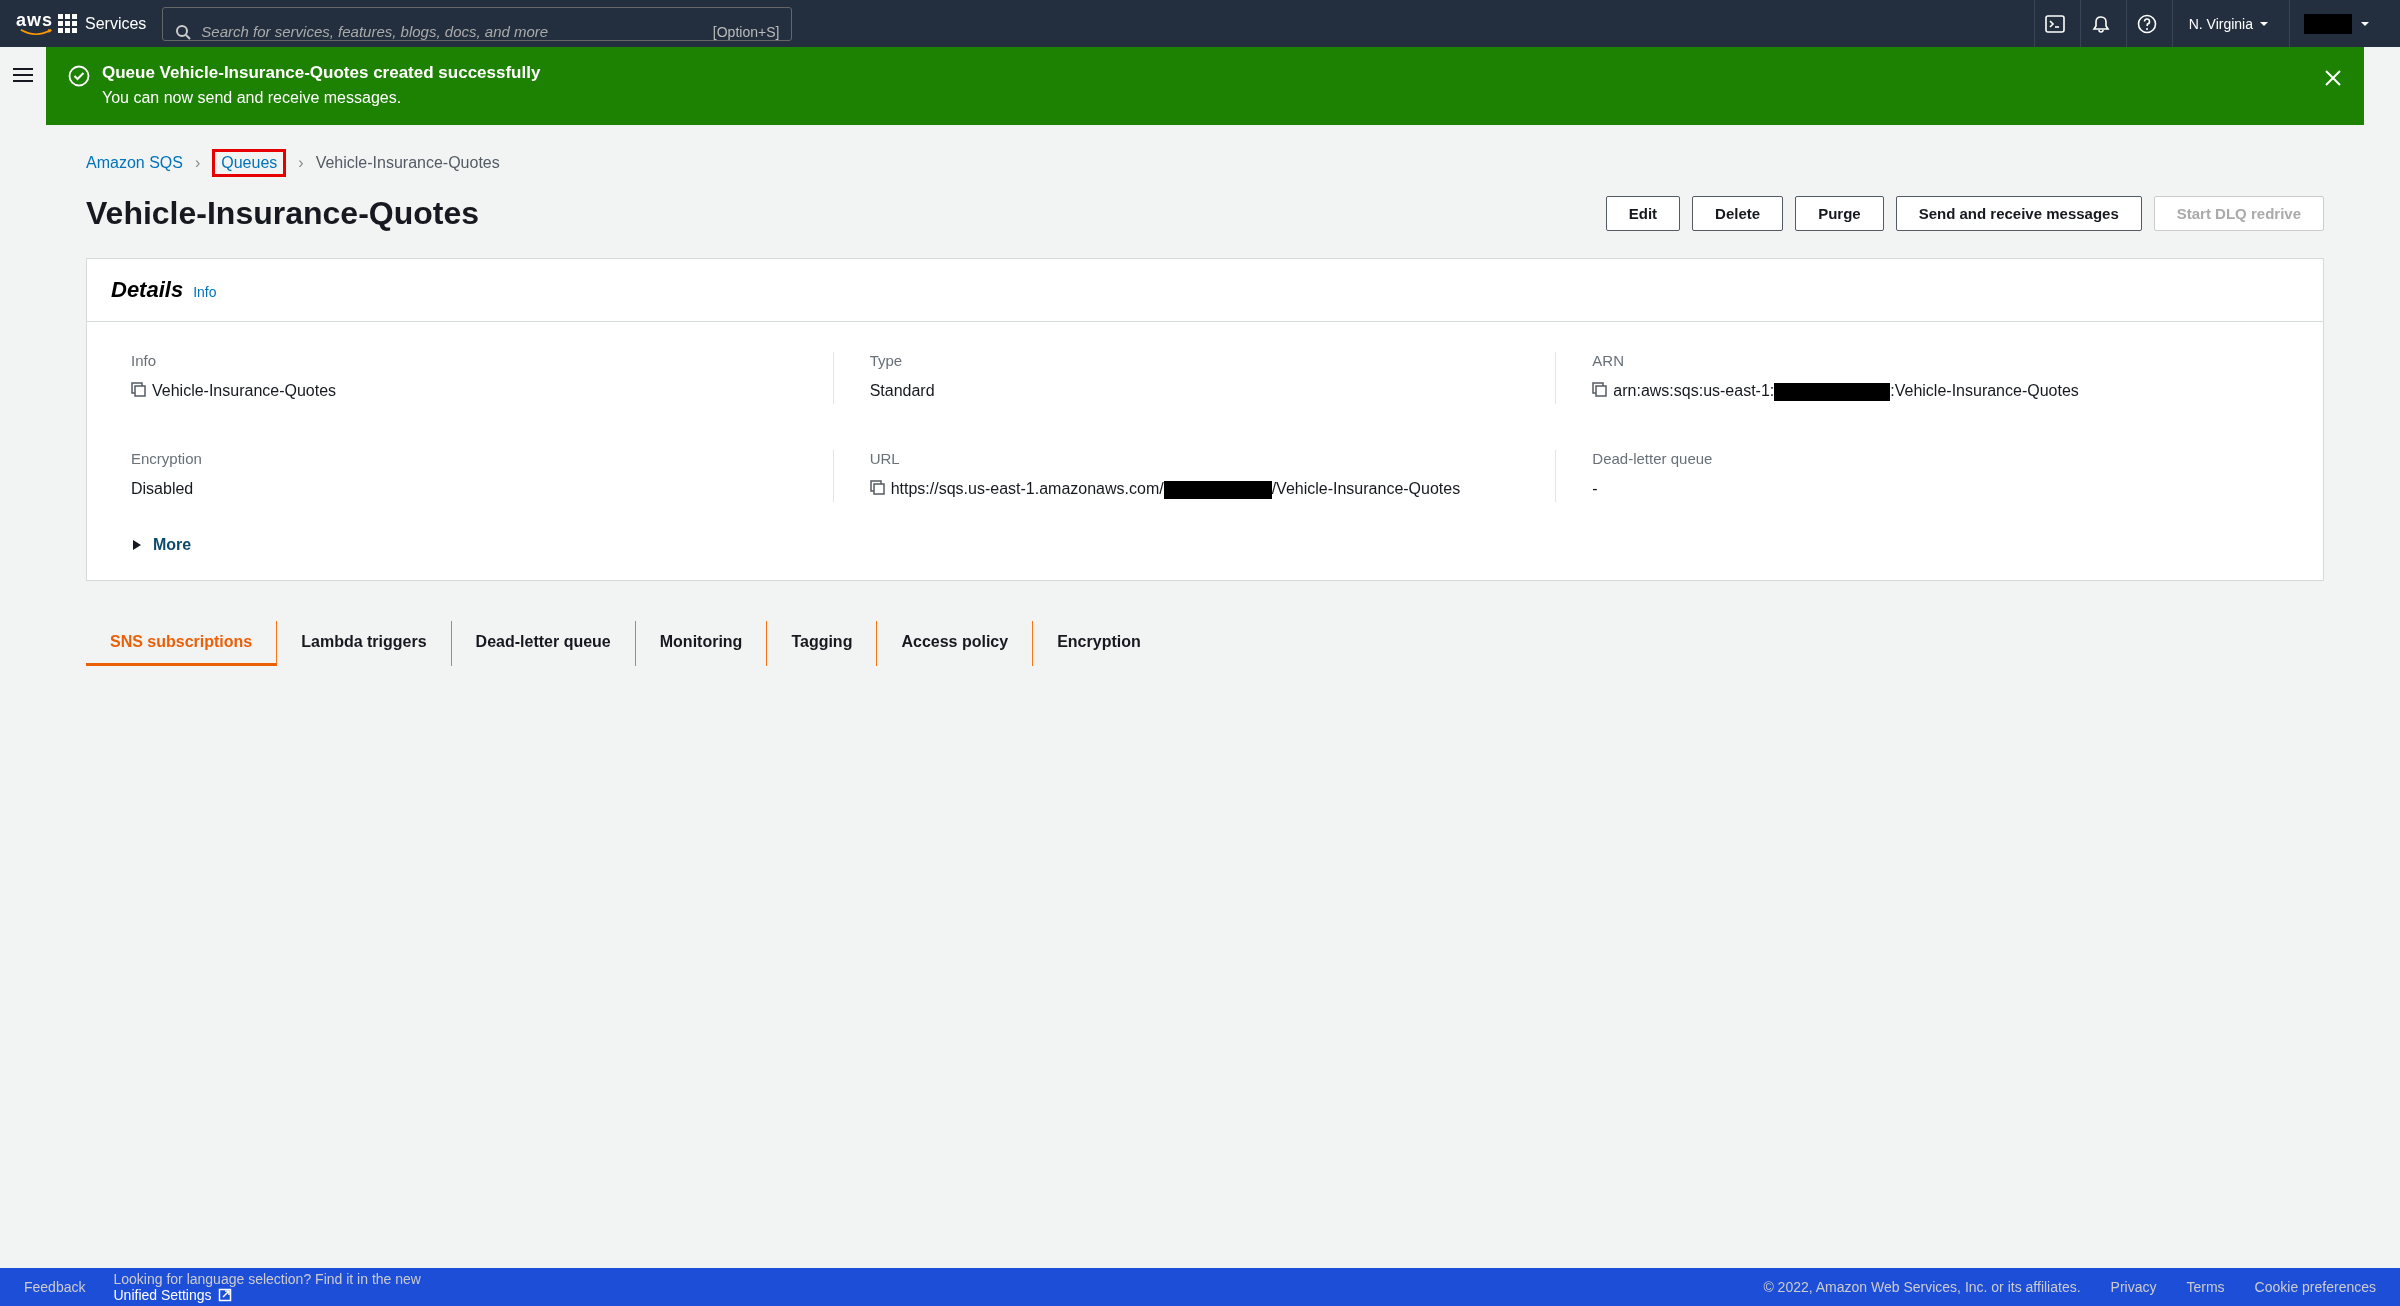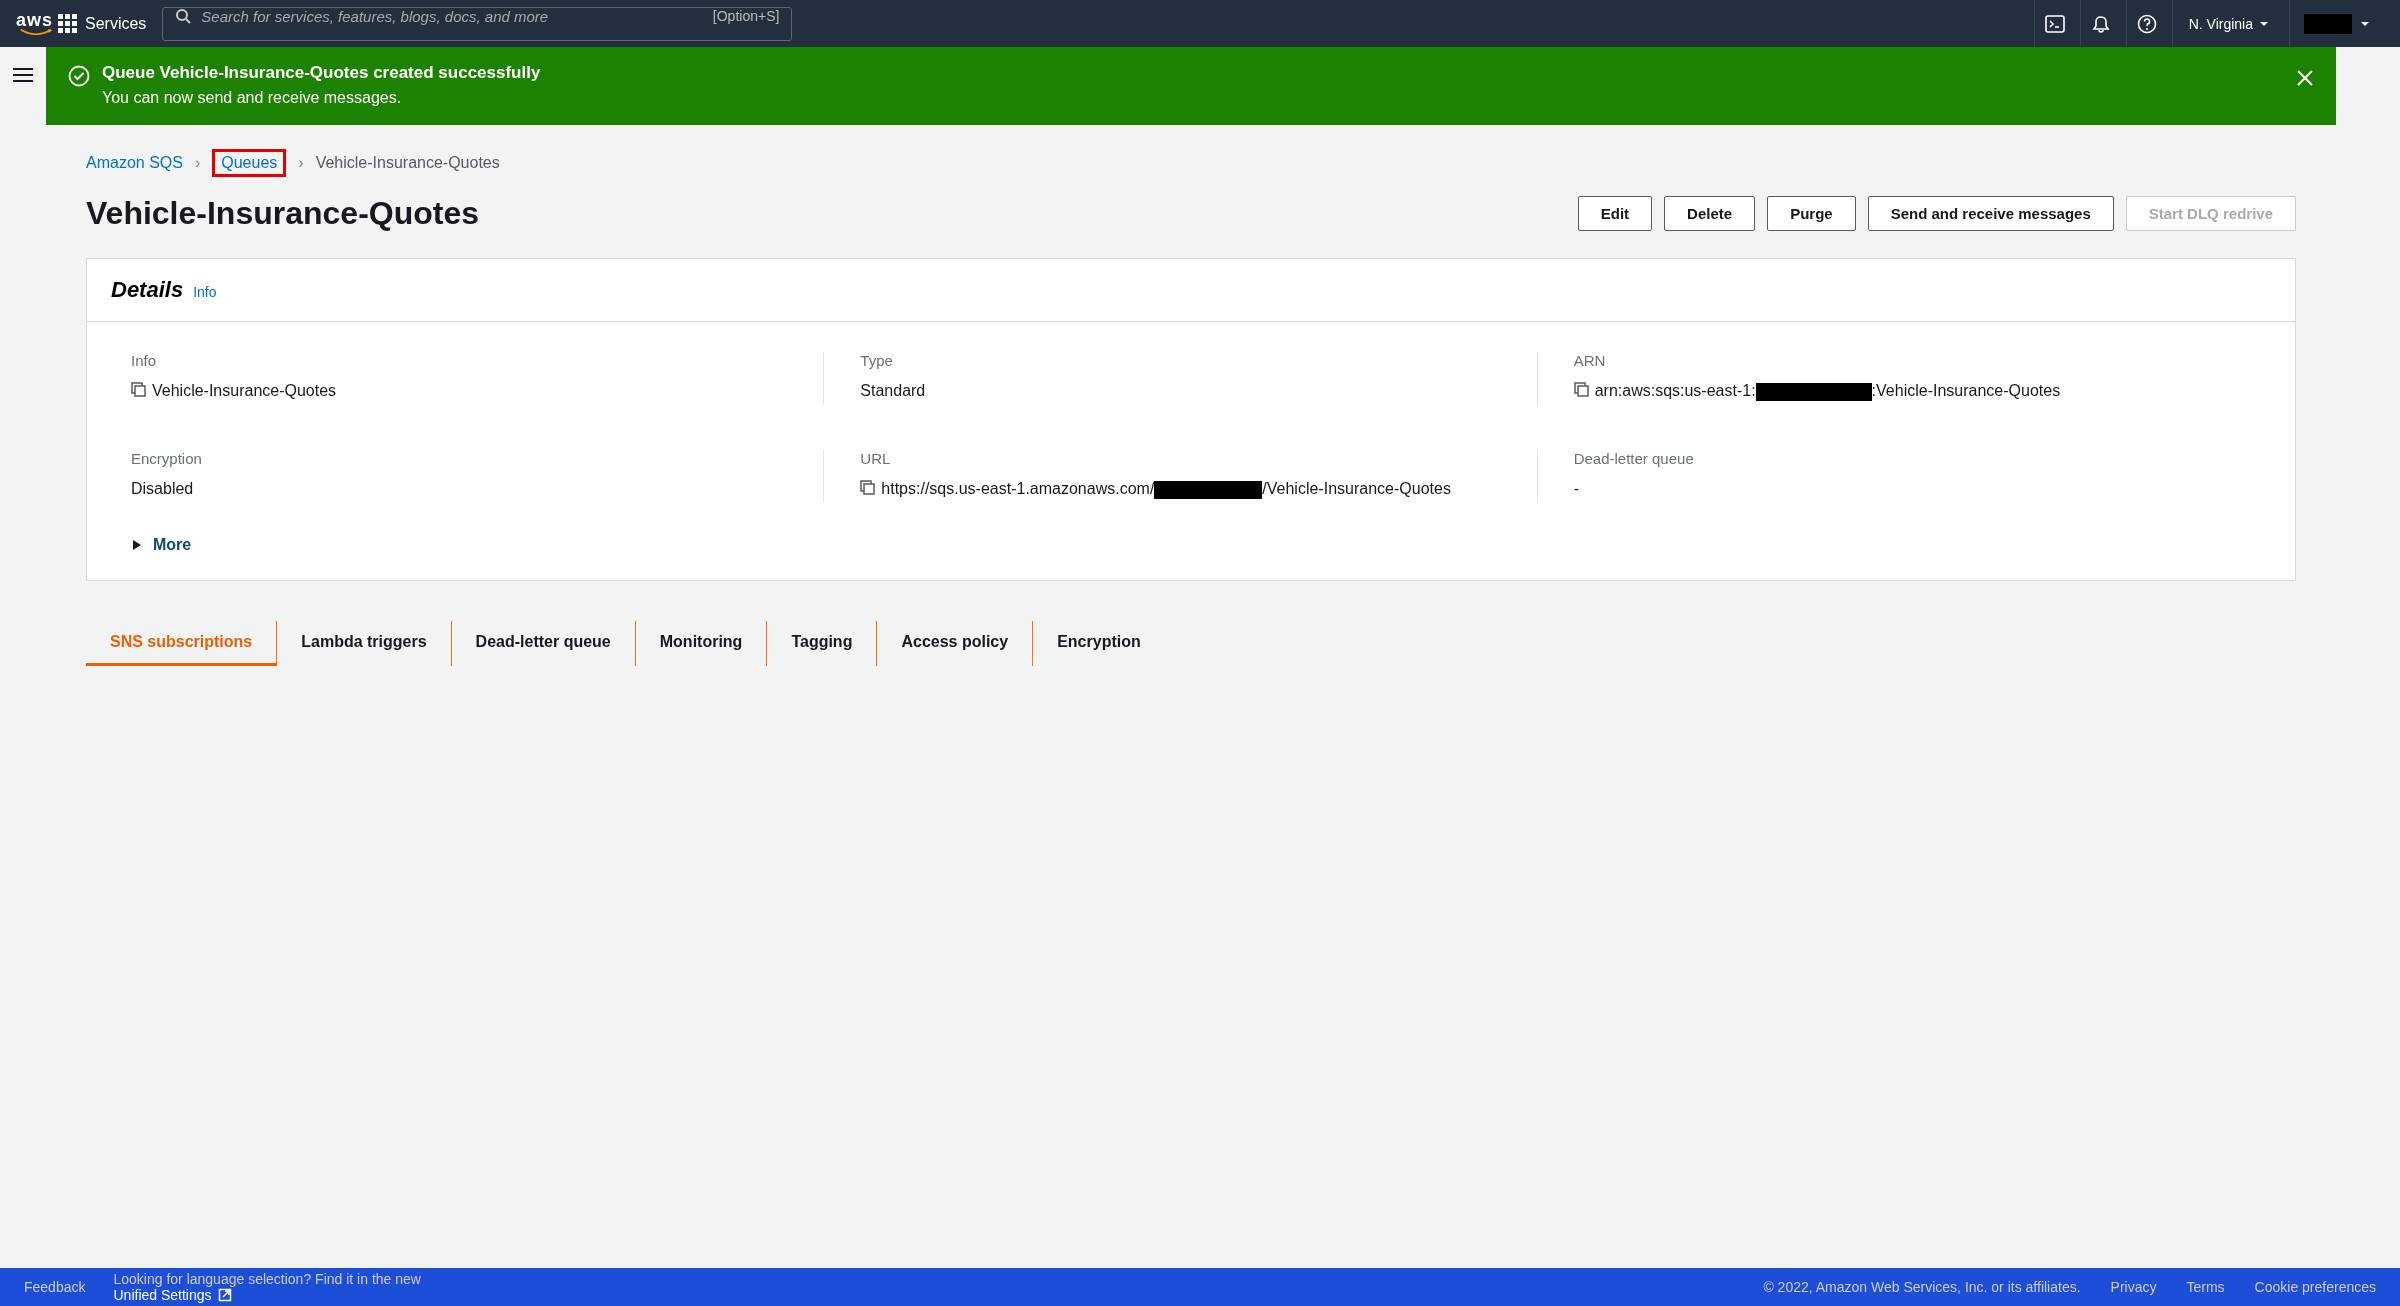--- a/index.html
+++ b/index.html
@@ -6,35 +6,35 @@
 body { background: #f2f3f3; }
 
 
 .top-nav { background: #232f3e; height: 47px; display: flex; align-items: center; padding: 0 16px; color: #fff; }
 .aws-logo { display: flex; align-items: center; margin-right: 2px; }
 .aws-logo-text { font-size: 18px; font-weight: 700; color: #fff; letter-spacing: 1px; }
 .aws-smile { height: 8px; margin-top: -2px; }
 .services-btn { display: flex; align-items: center; gap: 8px; margin-right: 16px; cursor: pointer; }
 .services-grid { display: grid; grid-template-columns: repeat(3, 5px); grid-template-rows: repeat(3, 5px); gap: 2px; }
 .services-grid span { background: #fff; }
-.search-box { flex: 0 0 630px; height: 34px; border: 1px solid #666; border-radius: 3px; display: flex; align-items: flex-start; padding: 0 12px; color: #aaa; gap: 10px; }
+.search-box { flex: 0 0 630px; height: 34px; border: 1px solid #666; border-radius: 3px; display: flex; align-items: flex-end; padding: 0 12px; color: #aaa; gap: 10px; }
 .search-box input { flex: 1; background: transparent; border: none; color: #fff; font-style: italic; font-size: 15px; outline: none; }
 .search-box input::placeholder { color: #aaa; font-style: italic; }
 .search-kbd { color: #bbb; font-size: 14px; }
 .nav-right { margin-left: auto; display: flex; align-items: center; gap: 4px; padding-left: 22px; }
 .nav-icon-btn { width: 42px; height: 47px; display: flex; align-items: center; justify-content: center; border-left: 1px solid #3a4553; cursor: pointer; }
 .nav-region { padding: 0 16px; height: 47px; display: flex; align-items: center; gap: 6px; border-left: 1px solid #3a4553; cursor: pointer; font-size: 14px; }
 .nav-user { padding: 0 14px; height: 47px; display: flex; align-items: center; gap: 8px; border-left: 1px solid #3a4553; cursor: pointer; }
 .redacted-bar { background: #000; height: 20px; width: 48px; }
 
 
 .page-body { display: flex; }
 .side-col { width: 46px; padding-top: 20px; display: flex; justify-content: center; }
 .hamburger { cursor: pointer; }
-.main-area { flex: 1; padding-right: 64px; position: relative; }
+.main-area { flex: 1; padding-right: 36px; position: relative; }
 
 
 .banner { background: #1d8102; color: #fff; padding: 16px 22px 18px 22px; display: flex; align-items: flex-start; position: relative; }
 .banner-icon { margin-right: 12px; margin-top: 2px; }
 .banner-title { font-weight: 700; font-size: 17px; }
 .banner-sub { font-size: 16px; margin-top: 6px; }
 .banner-close { position: absolute; right: 22px; top: 22px; cursor: pointer; }
 
 
 .breadcrumb { padding: 24px 40px 8px 40px; font-size: 16px; display: flex; align-items: center; gap: 12px; }

